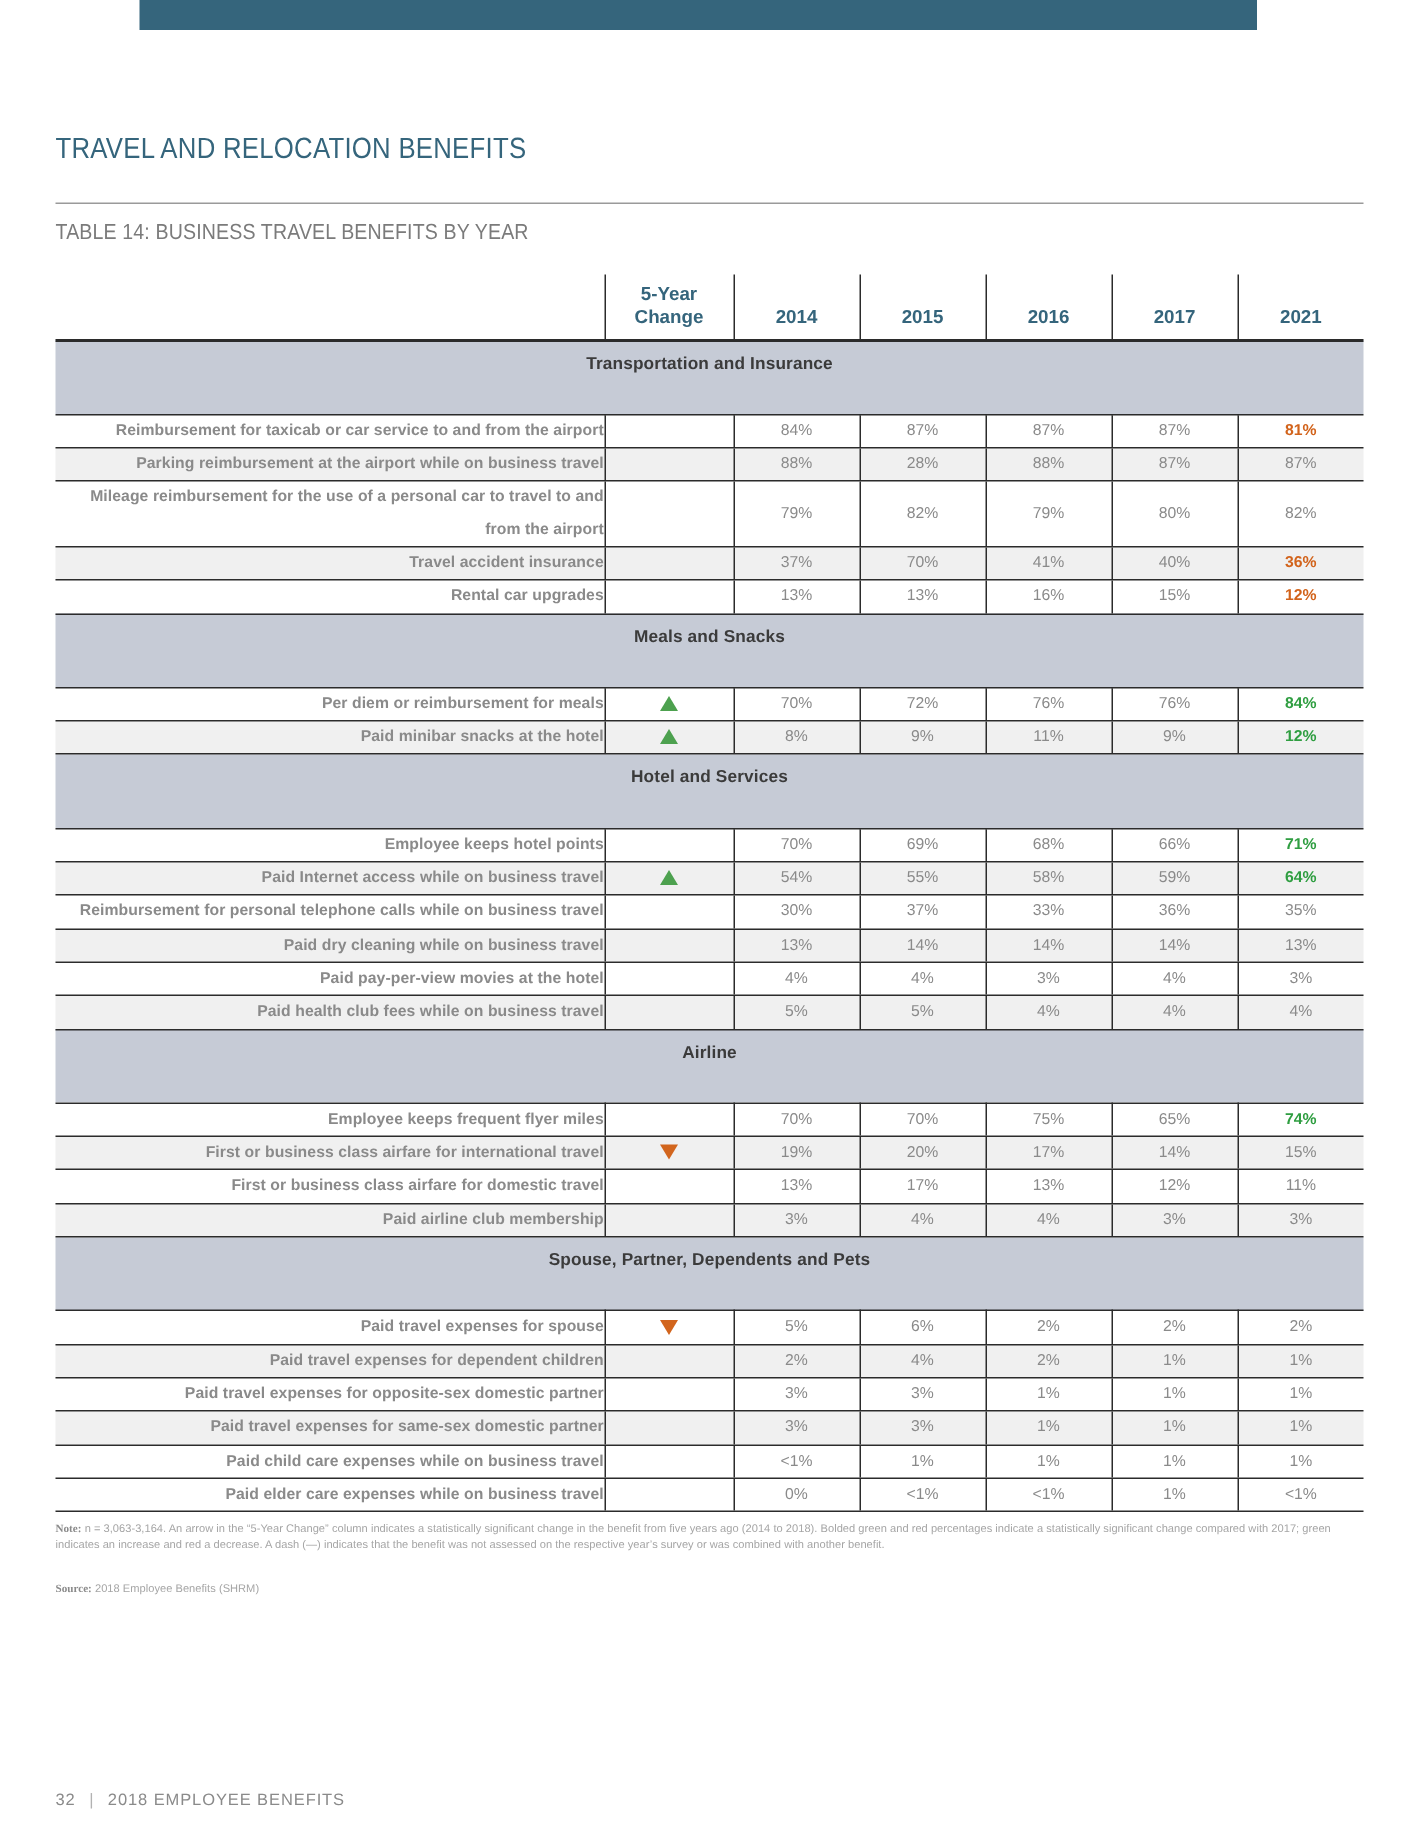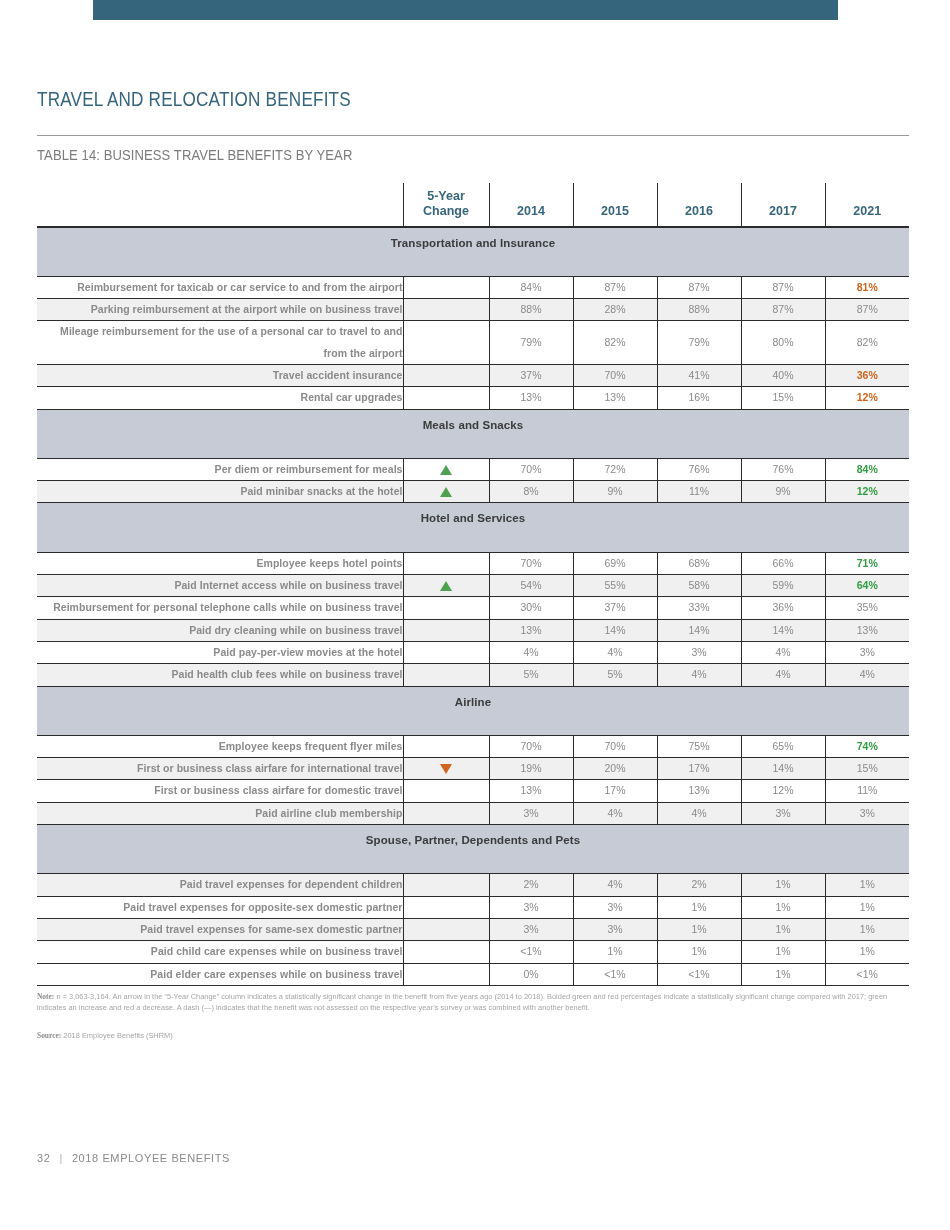--- a/index.html
+++ b/index.html
@@ -125,21 +125,21 @@
     line-height: 1.45;
     color: #a5a5a5;
     letter-spacing: 0.02px;
   }
   .notes b { color: #8a8a8a; font-weight: 700; font-family: Liberation Serif, serif; }
   .source { margin-top: 18px; }
 
   
   .footer {
     position: absolute;
-    left: 37px; top: 1152px;
+    left: 37px; top: 1194px;
     font-size: 11px;
     color: #8a8a8a;
     letter-spacing: 0.6px;
     white-space: nowrap;
     text-align: center;
   }
   .footer .pipe { padding: 0 9px; color: #b2b2b2; }
 </style>
 </head>
 <body>
@@ -340,20 +340,29 @@
           <td class="chg"></td>
           <td class="num">3%</td>
           <td class="num">4%</td>
           <td class="num">4%</td>
           <td class="num">3%</td>
           <td class="num">3%</td>
         </tr>
         <tr class="section-row">
           <td colspan="7">Spouse, Partner, Dependents and Pets</td>
         </tr>
+        <tr class="plain">
+          <td class="label">Paid travel expenses for spouse</td>
+          <td class="chg"><span class="tri down"></span></td>
+          <td class="num">5%</td>
+          <td class="num">6%</td>
+          <td class="num">2%</td>
+          <td class="num">2%</td>
+          <td class="num">2%</td>
+        </tr>
         <tr class="alt">
           <td class="label">Paid travel expenses for dependent children</td>
           <td class="chg"></td>
           <td class="num">2%</td>
           <td class="num">4%</td>
           <td class="num">2%</td>
           <td class="num">1%</td>
           <td class="num">1%</td>
         </tr>
         <tr class="plain">

